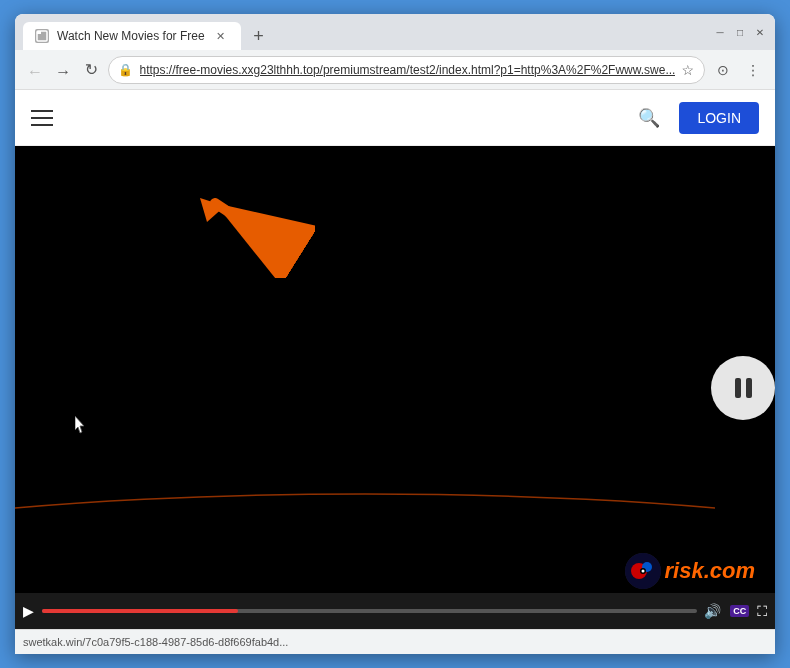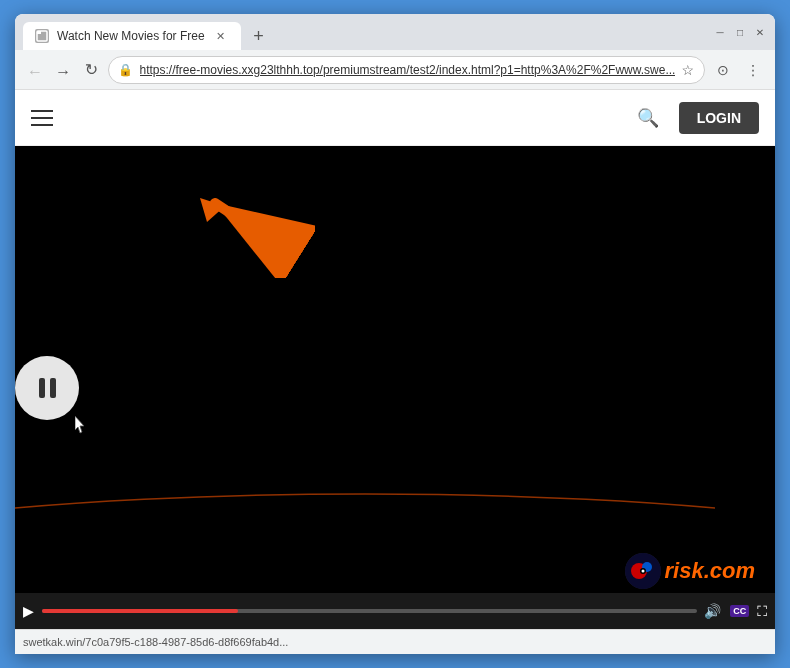--- a/index.html
+++ b/index.html
@@ -224,38 +224,38 @@
       width: 36px;
       height: 36px;
       display: flex;
       align-items: center;
       justify-content: center;
       font-size: 18px;
       color: #555;
       cursor: pointer;
     }
     .login-btn {
-      background: #404040;
+      background: #1d4ed8;
       color: white;
       border: none;
       border-radius: 4px;
       padding: 8px 18px;
       font-size: 14px;
-      font-weight: bold;
+      font-weight: normal;
       cursor: pointer;
     }
 
     
     .video-container {
       flex: 1;
       background: #000;
       position: relative;
       display: flex;
       align-items: center;
-      justify-content: flex-start;
+      justify-content: flex-end;
       overflow: hidden;
     }
 
     
     .video-arc {
       position: absolute;
       bottom: 100px;
       left: 0;
       right: 0;
       height: 40px;

